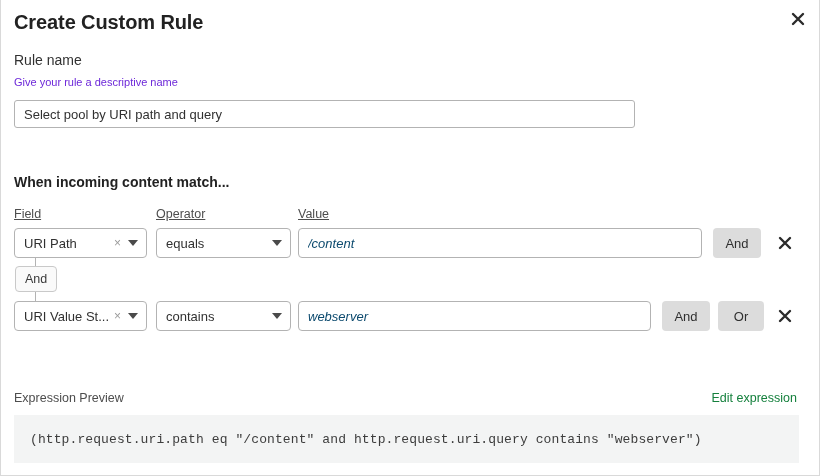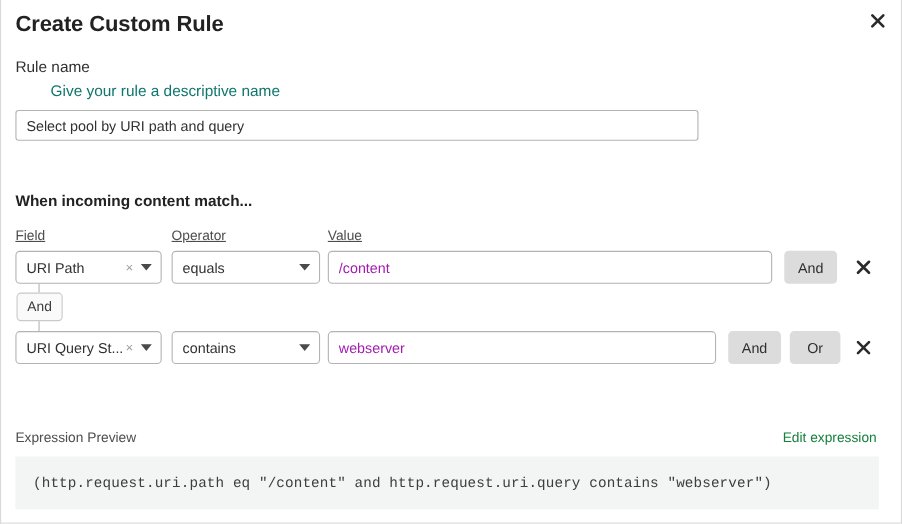--- a/index.html
+++ b/index.html
@@ -60,24 +60,23 @@
     left: 13px;
     font-size: 14px;
     color: #313131;
     line-height: 18px;
   }
   .label-rulename { top: 51px; }
   .helper-text {
     position: absolute;
     left: 13px;
     top: 74px;
-    font-size: 14px;
-    color: #0f766e;
+    font-size: 11px;
+    color: #6d28d9;
     line-height: 16px;
-    margin-left: 32px;
   }
   .rule-name-input {
     position: absolute;
     left: 13px;
     top: 100px;
     width: 621px;
     height: 28px;
     box-sizing: border-box;
     border: 1px solid #b3b3b3;
     border-radius: 3px;
@@ -169,23 +168,24 @@
   .value-input {
     position: absolute;
     left: 297px;
     height: 30px;
     box-sizing: border-box;
     border: 1px solid #b3b3b3;
     border-radius: 4px;
     background: #ffffff;
     font-family: "Liberation Sans", sans-serif;
     font-size: 13px;
-    color: #a21caf;
+    color: #0c4a6e;
     padding: 0 9px;
     outline: none;
+    font-style: italic;
   }
   .value-1 { width: 404px; }
   .value-2 { width: 353px; }
 
   .logic-btn {
     position: absolute;
     height: 30px;
     box-sizing: border-box;
     background: #dcdcdc;
     border: none;
@@ -331,21 +331,21 @@
   </div>
 
   <div class="connector">
     <div class="conn-line conn-line-top"></div>
     <button class="conn-badge">And</button>
     <div class="conn-line conn-line-bot"></div>
   </div>
 
   <div class="cond-row row-2">
     <div class="select-box select-field">
-      <span class="select-text">URI Query St...</span>
+      <span class="select-text">URI Value St...</span>
       <span class="clear-x">×</span>
       <span class="caret"></span>
     </div>
     <div class="select-box select-operator">
       <span class="select-text">contains</span>
       <span class="caret"></span>
     </div>
     <input class="value-input value-2" type="text" value="webserver" style="">
     <button class="logic-btn and-2">And</button>
     <button class="logic-btn or-2">Or</button>

